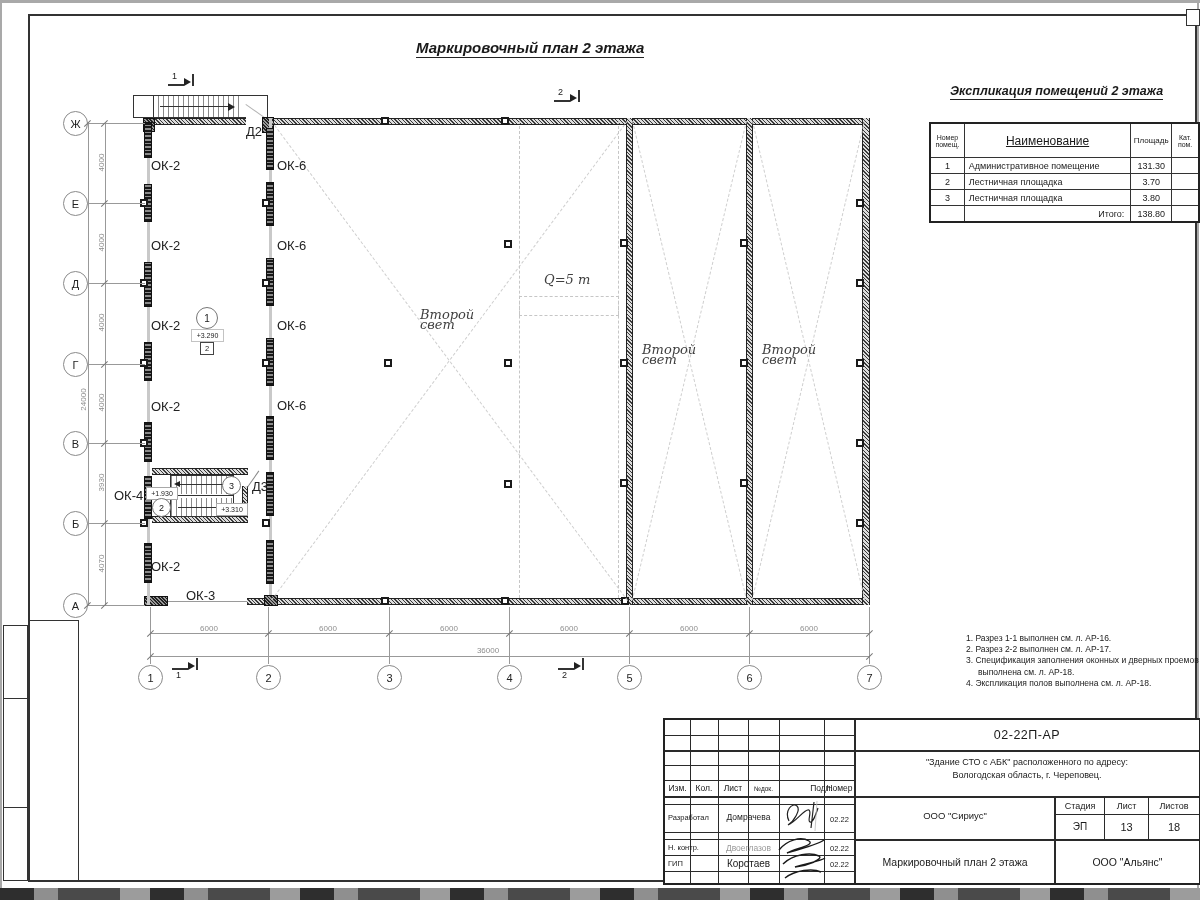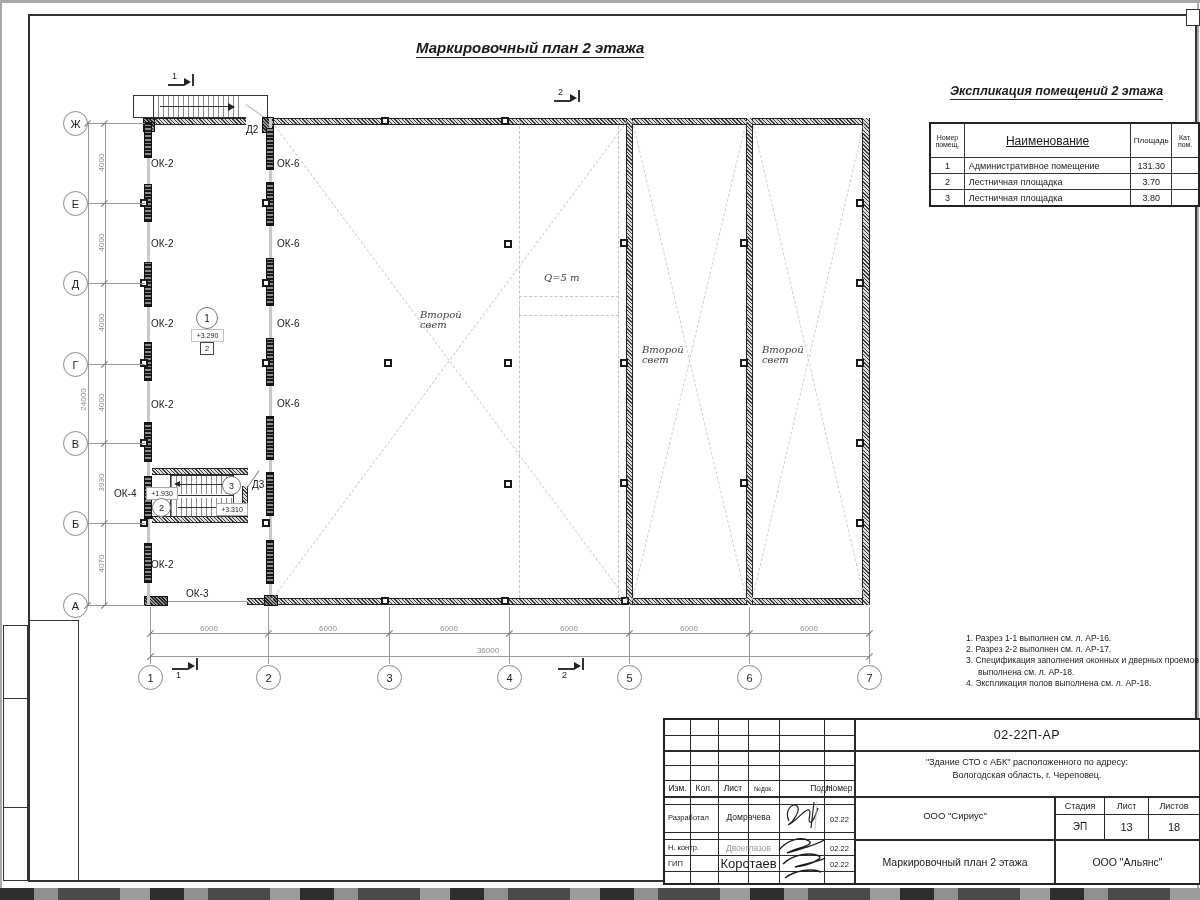--- a/index.html
+++ b/index.html
@@ -16,21 +16,21 @@
   .win{position:absolute;width:8px;background:repeating-linear-gradient(0deg,#161616 0,#161616 2px,#8a8a8a 2px,#8a8a8a 3.6px);border:1px solid #111;box-sizing:border-box;}
   .colsq{position:absolute;width:8px;height:8px;border:2px solid #1a1a1a;background:#fff;box-sizing:border-box;}
   .pil{position:absolute;background:repeating-linear-gradient(45deg,#222 0,#222 1.2px,#999 1.2px,#999 2.4px);border:1px solid #111;box-sizing:border-box;}
   
   .hline{position:absolute;height:1px;background:#999;}
   .vline{position:absolute;width:1px;background:#999;}
   .dash-v{position:absolute;width:0;border-left:1px dashed #c6c6c6;}
   .diag{position:absolute;height:0;border-top:1px dashed #cfcfcf;transform-origin:0 0;}
   .leaf{position:absolute;height:0;border-top:1px solid #b3b3b3;transform-origin:0 0;}
   
-  .lbl{position:absolute;font-size:10px;color:#222;white-space:nowrap;}
+  .lbl{position:absolute;font-size:13px;color:#222;white-space:nowrap;}
   .dim{position:absolute;font-size:8px;color:#8e8e8e;text-align:center;width:40px;white-space:nowrap;}
   .dimv{transform:rotate(-90deg);}
   .tick{position:absolute;width:9px;height:1.2px;background:#777;transform:rotate(-45deg);}
   .bub{position:absolute;width:23px;height:23px;border:1px solid #8a8a8a;border-radius:50%;background:#fff;font-size:11px;display:flex;align-items:center;justify-content:center;color:#222;}
   .mcirc{position:absolute;border:1px solid #777;border-radius:50%;background:#fff;display:flex;align-items:center;justify-content:center;}
   .elev{position:absolute;border:1px solid #a8a8a8;background:#fff;font-size:7px;display:flex;align-items:center;justify-content:center;white-space:nowrap;color:#222;}
   .serif-i{font-family:"DejaVu Serif",serif;font-style:italic;color:#3f3f3f;}
   .secbar{position:absolute;background:#333;}
   .tri-r{position:absolute;width:0;height:0;border-left:7px solid #222;border-top:4px solid transparent;border-bottom:4px solid transparent;}
   .tri-l{position:absolute;width:0;height:0;border-right:6px solid #222;border-top:3.5px solid transparent;border-bottom:3.5px solid transparent;}
@@ -301,20 +301,26 @@
       <td style="font-size:9px;padding-left:4px;">Лестничная площадка</td>
       <td style="font-size:9px;text-align:center;">3.70</td>
       <td></td>
     </tr>
     <tr>
       <td style="height:15px;font-size:9px;text-align:center;">3</td>
       <td style="font-size:9px;padding-left:4px;">Лестничная площадка</td>
       <td style="font-size:9px;text-align:center;">3.80</td>
       <td></td>
     </tr>
+    <tr>
+      <td style="height:15px;"></td>
+      <td style="font-size:9px;text-align:right;padding-right:6px;">Итого:</td>
+      <td style="font-size:9px;text-align:center;">138.80</td>
+      <td></td>
+    </tr>
   </tbody>
     </table>
 
   <div id="notes">
     <div>1. Разрез 1-1 выполнен см. л. АР-16.</div>
     <div>2. Разрез 2-2 выполнен см. л. АР-17.</div>
     <div>3. Спецификация заполнения оконных и дверных проемов выполнена см. л. АР-18.</div>
     <div>4. Экспликация полов выполнена см. л. АР-18.</div>
   </div>
 
@@ -350,21 +356,21 @@
     <div class="tcell" style="left:114px;top:60px;width:45px;height:16px;font-size:8.5px;margin-left:20px;">Подп.</div>
     <div class="tcell" style="left:159px;top:60px;width:31px;height:16px;font-size:8.5px;">Номер</div>
 
     <div class="tcell tleft" style="left:3px;top:90px;width:50px;height:14px;font-size:7.5px;">Разработал</div>
     <div class="tcell" style="left:53px;top:90px;width:61px;height:14px;font-size:8.5px;">Домрачева</div>
     <div class="tcell" style="left:159px;top:93px;width:31px;height:12px;font-size:7.5px;">02.22</div>
     <div class="tcell tleft" style="left:3px;top:121px;width:50px;height:13px;font-size:7.5px;">Н. контр.</div>
     <div class="tcell" style="left:53px;top:121px;width:61px;height:13px;font-size:8.5px;color:#999;">Двоеглазов</div>
     <div class="tcell" style="left:159px;top:122px;width:31px;height:12px;font-size:7.5px;">02.22</div>
     <div class="tcell tleft" style="left:3px;top:137px;width:50px;height:13px;font-size:7.5px;">ГИП</div>
-    <div class="tcell" style="left:53px;top:137px;width:61px;height:13px;font-size:13px;">Коротаев</div>
+    <div class="tcell" style="left:53px;top:137px;width:61px;height:13px;font-size:10px;">Коротаев</div>
     <div class="tcell" style="left:159px;top:138px;width:31px;height:12px;font-size:7.5px;">02.22</div>
 
     <svg class="abs" style="left:116px;top:79px;" width="42" height="34" viewBox="0 0 42 34">
       <path d="M8 22 C3 12 11 3 16 7 C20 11 13 22 7 26 C16 22 24 9 28 11 C31 13 26 22 29 23 C32 24 35 15 37 9 M33 3 C32 12 31 21 30 29" stroke="#222" stroke-width="1.2" fill="none"></path>
       <path d="M36 2 L34 32" stroke="#bbb" stroke-width="0.8" fill="none"></path>
     </svg>
     <svg class="abs" style="left:110px;top:114px;" width="52" height="48" viewBox="0 0 52 48">
       <path d="M4 16 C12 6 26 2 34 7 C40 11 22 14 12 19 C26 15 44 10 49 6 M8 30 C18 20 36 18 44 22 C49 25 32 32 20 33 C32 29 46 27 50 24 M10 44 C20 36 38 34 46 38" stroke="#1a1a1a" stroke-width="1.4" fill="none"></path>
     </svg>
 

